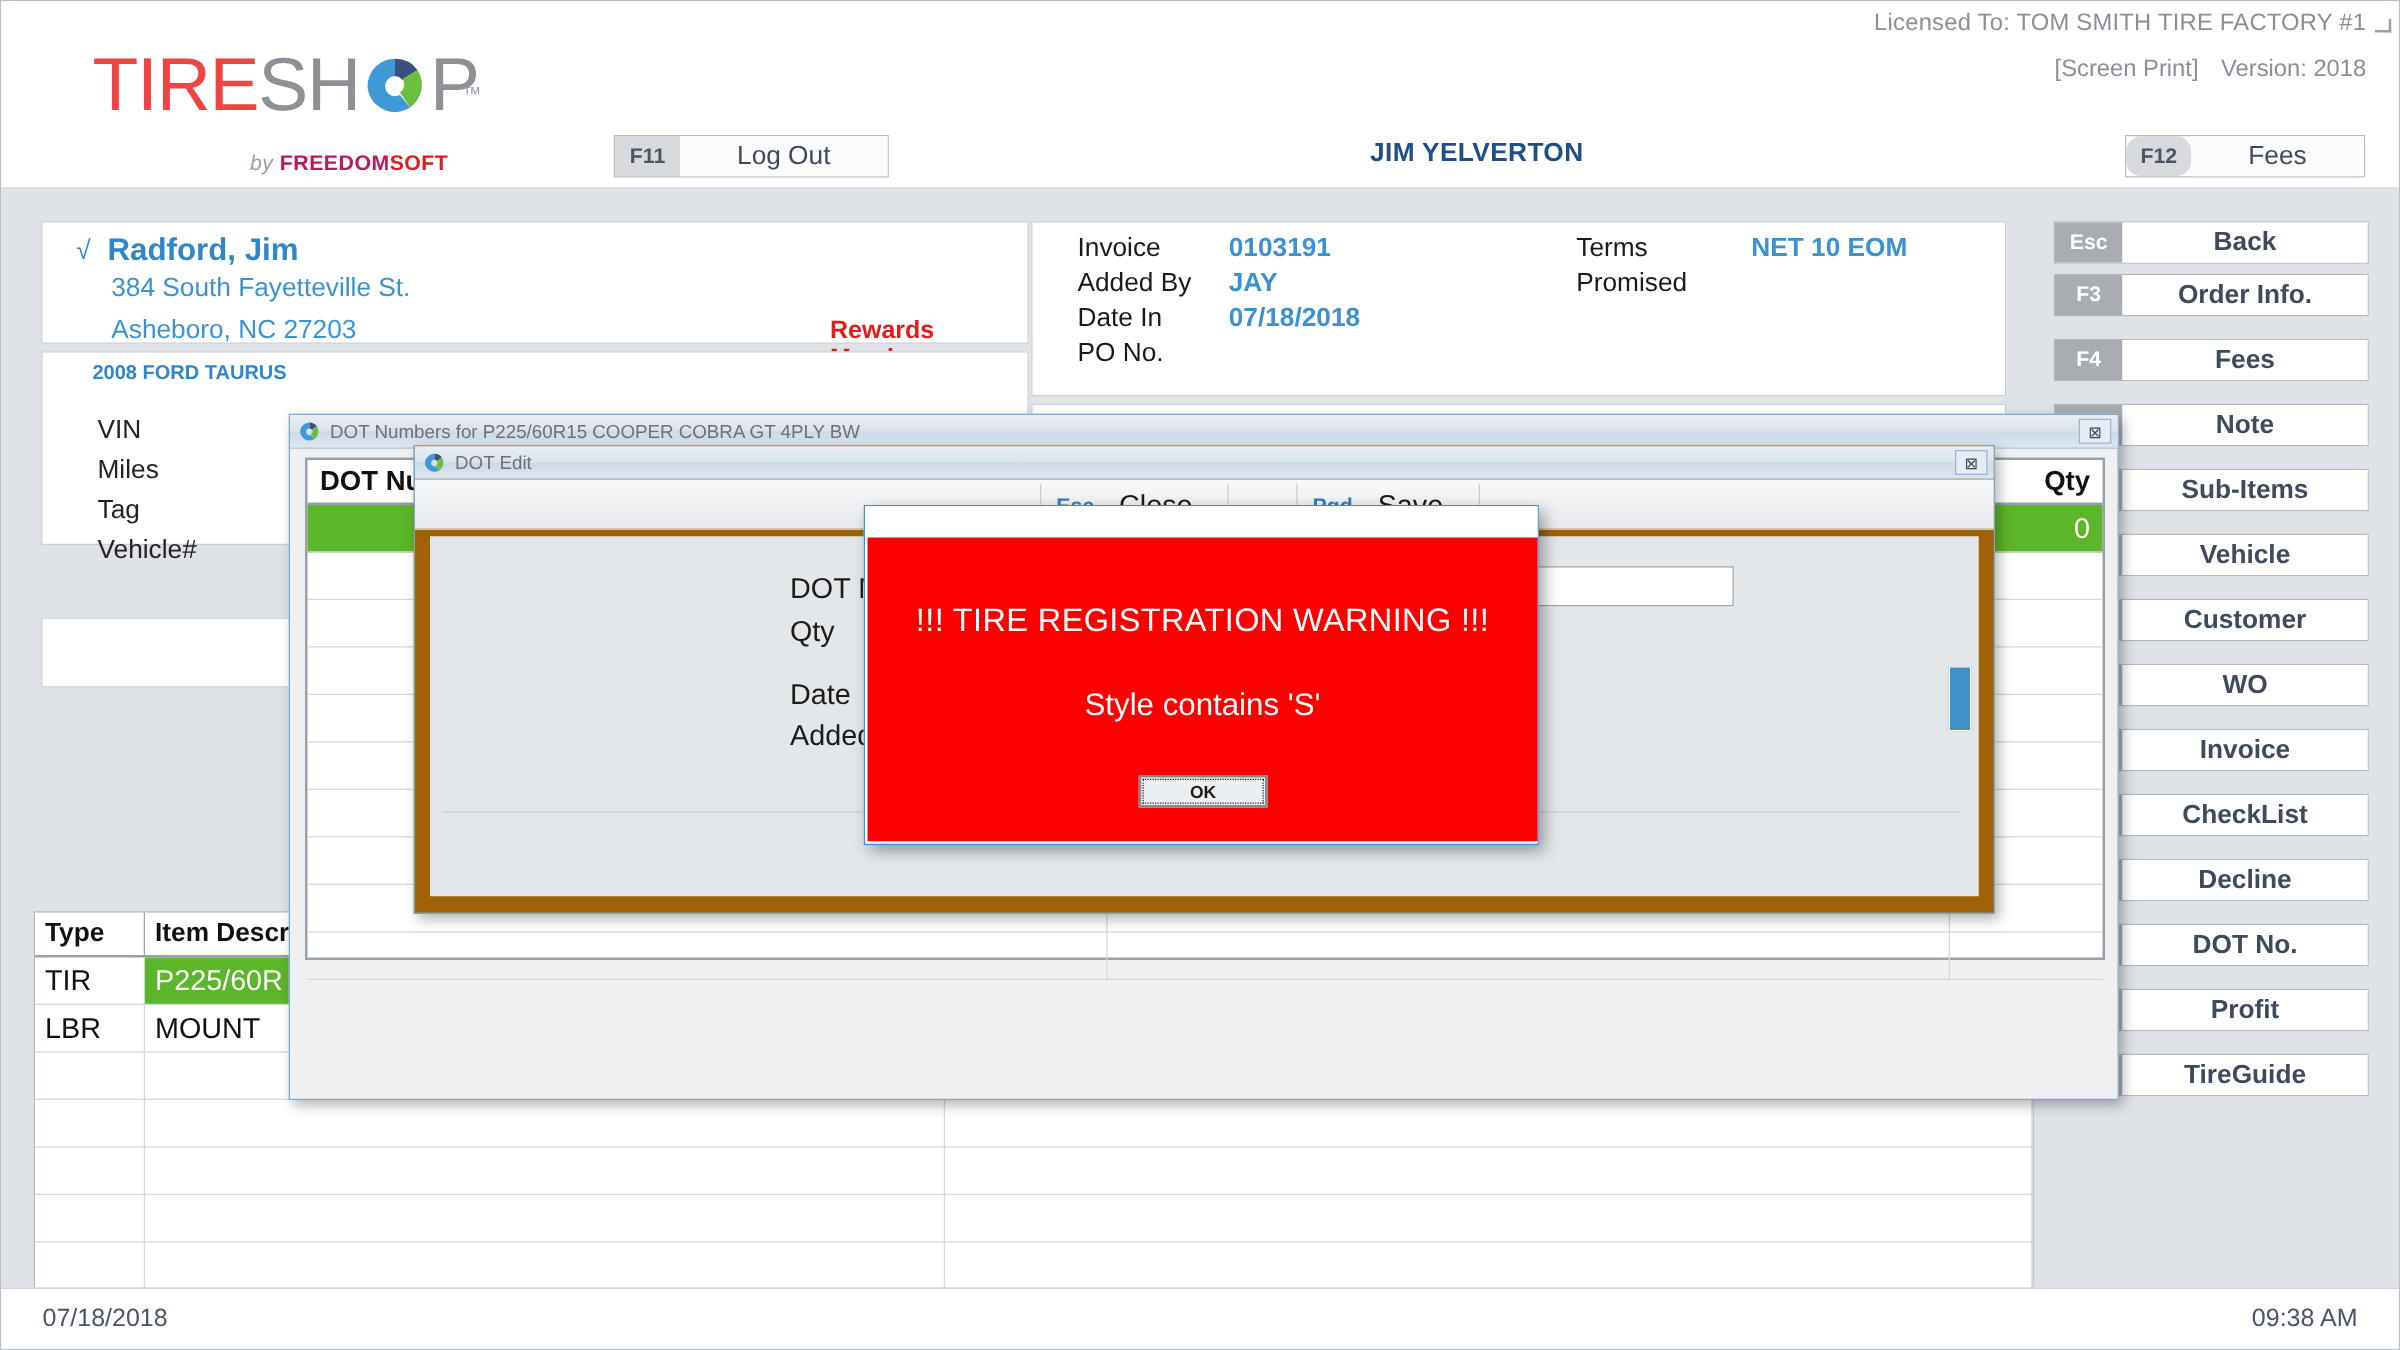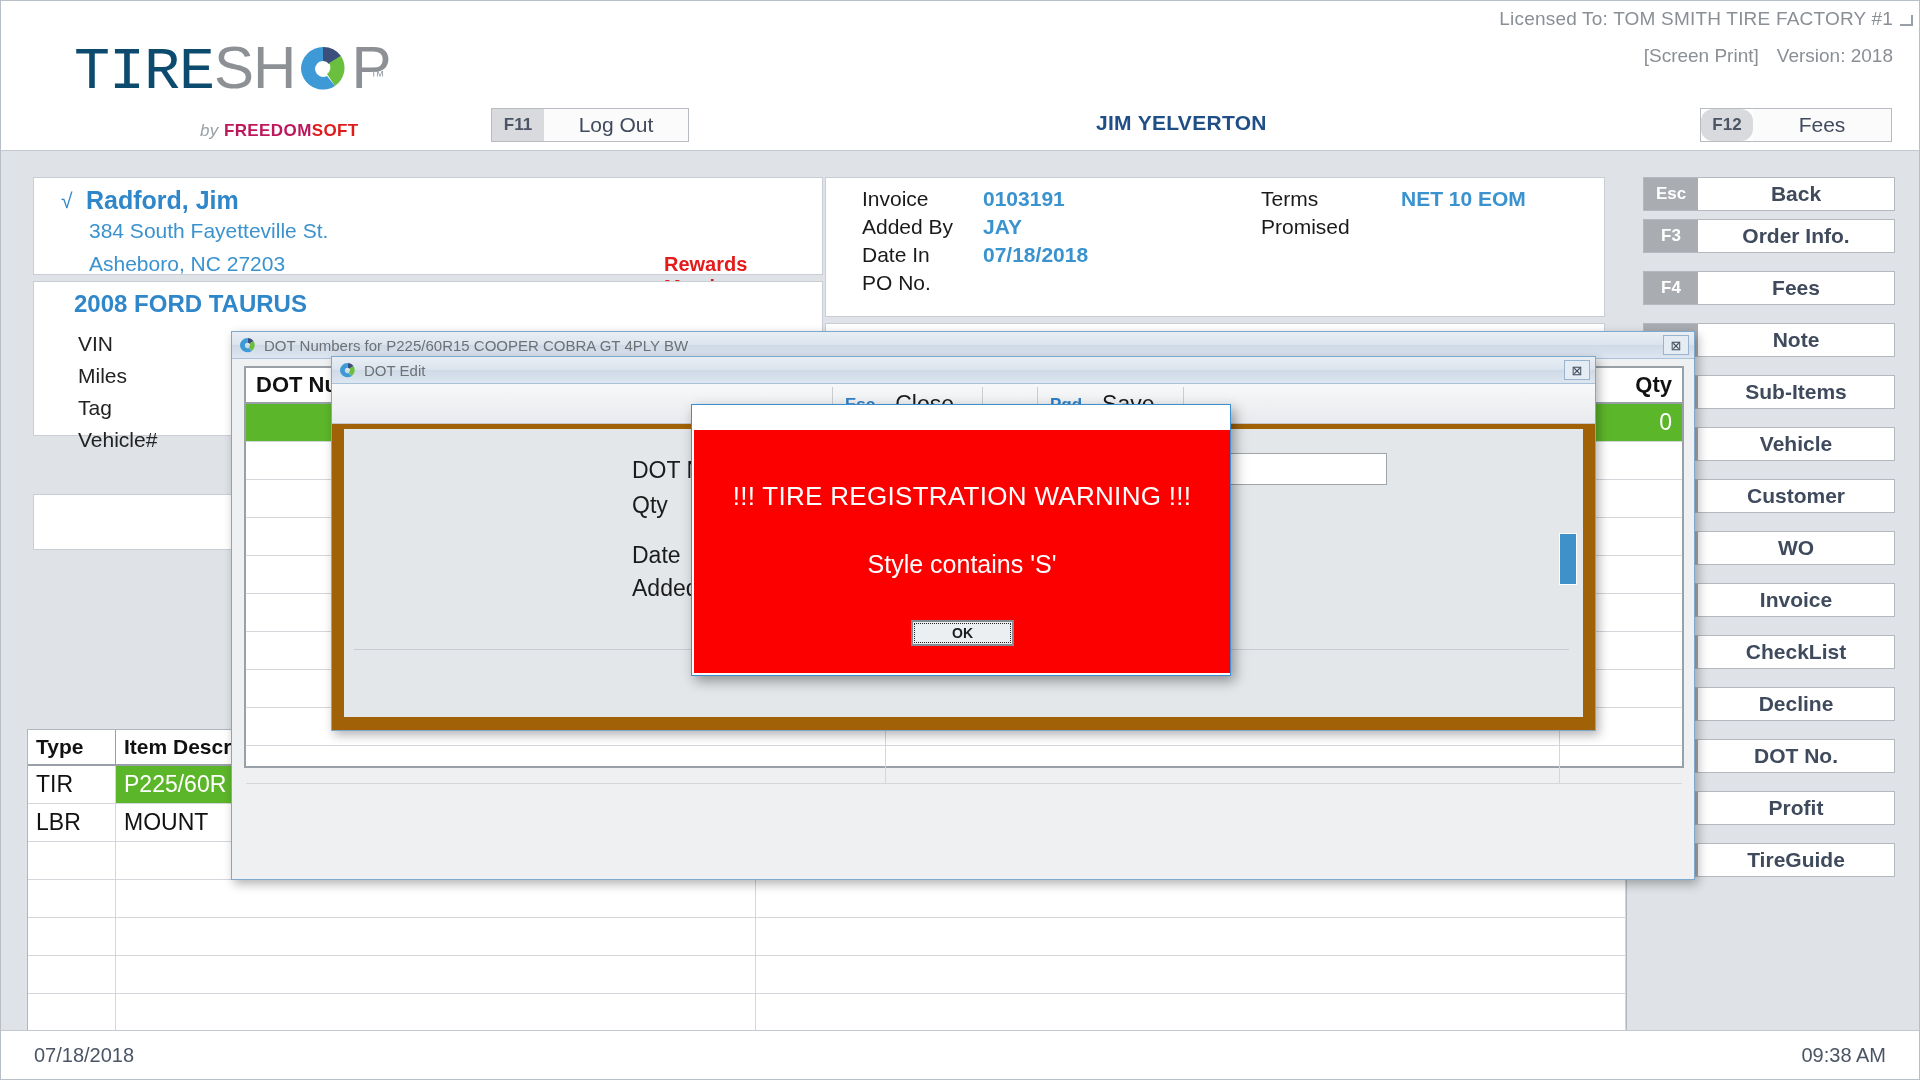--- a/index.html
+++ b/index.html
@@ -44,42 +44,42 @@
   
   .logo {
     position: absolute; left: 73px; top: 36px;
     width: 330px; height: 70px;
   }
   .logo-text {
     font-size: 60px; font-weight: 400; line-height: 62px;
     letter-spacing: -1px;
     font-family: "Liberation Sans", sans-serif;
   }
-  .logo-tire { color: #0c4a6e; font-family: Liberation Mono, monospace; }
+  .logo-tire { color: #ef4444; }
   .logo-sh { color: #8d9196; }
   .logo-p  { color: #8d9196; }
   .logo-tm {
     position: absolute; left: 296px; top: 30px;
     font-size: 15px; color: #9aa0a7;
   }
   .logo-o-wrap {
     position: relative; display: inline-block;
     width: 56px; height: 56px; vertical-align: -9px;
   }
   .logo-sub {
     position: absolute; left: 126px; top: 84px;
     font-size: 17px; letter-spacing: .4px; font-weight: bold;
   }
   .logo-sub .by { color: #9aa0a7; font-weight: normal; font-style: italic; }
   .logo-sub .freedom { color: #be185d; }
   .logo-sub .soft { color: #e01b1b; }
 
   .logout-btn {
     position: absolute; left: 490px; top: 107px;
-    height: 34px; width: 198px;
+    height: 34px; width: 220px;
     border: 1px solid #b7bcc3;
     display: flex;
   }
   .logout-btn .k {
     width: 52px; background: #d8dadd; color: #4b5565;
     font-size: 17px; font-weight: bold;
     display: flex; align-items: center; justify-content: center;
   }
   .logout-btn .lbl {
     flex: 1; background: #fbfbfc; color: #3f4a5c;
@@ -142,21 +142,21 @@
   }
 
   
   .veh-card {
     position: absolute; left: 32px; top: 130px;
     width: 790px; height: 155px;
     background: #ffffff; border: 1px solid #c9ced4;
   }
   .veh-title {
     position: absolute; left: 40px; top: 8px;
-    font-size: 24px; font-weight: bold; color: #2f86c8;
+    font-size: 16px; font-weight: bold; color: #2f86c8;
   }
   .veh-label { position: absolute; left: 44px; font-size: 21px; color: #222; }
   .veh-vin   { top: 50px; }
   .veh-miles { top: 82px; }
   .veh-tag   { top: 114px; }
   .veh-num   { top: 146px; }
 
   
   .veh-strip {
     position: absolute; left: 32px; top: 343px;

